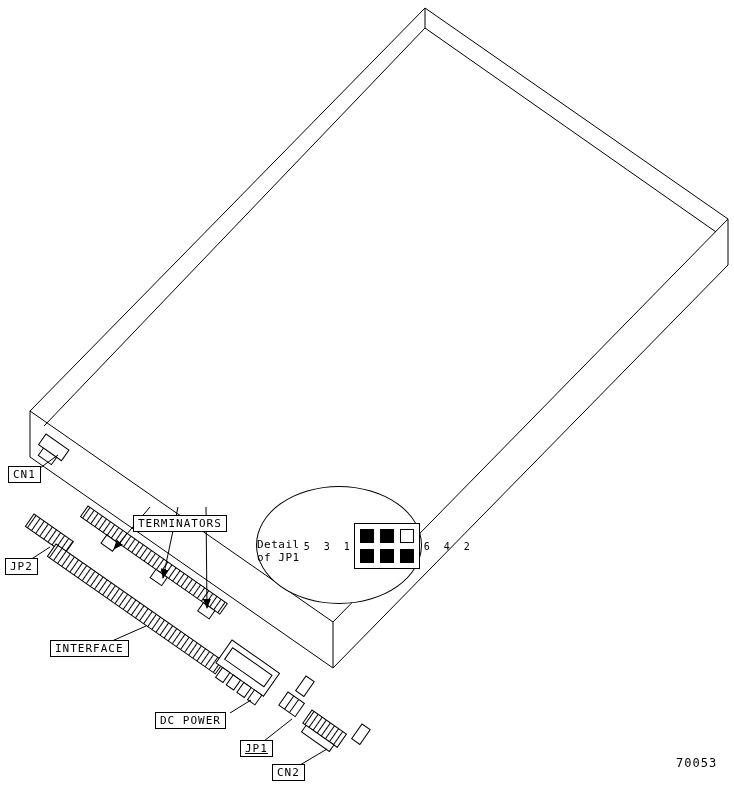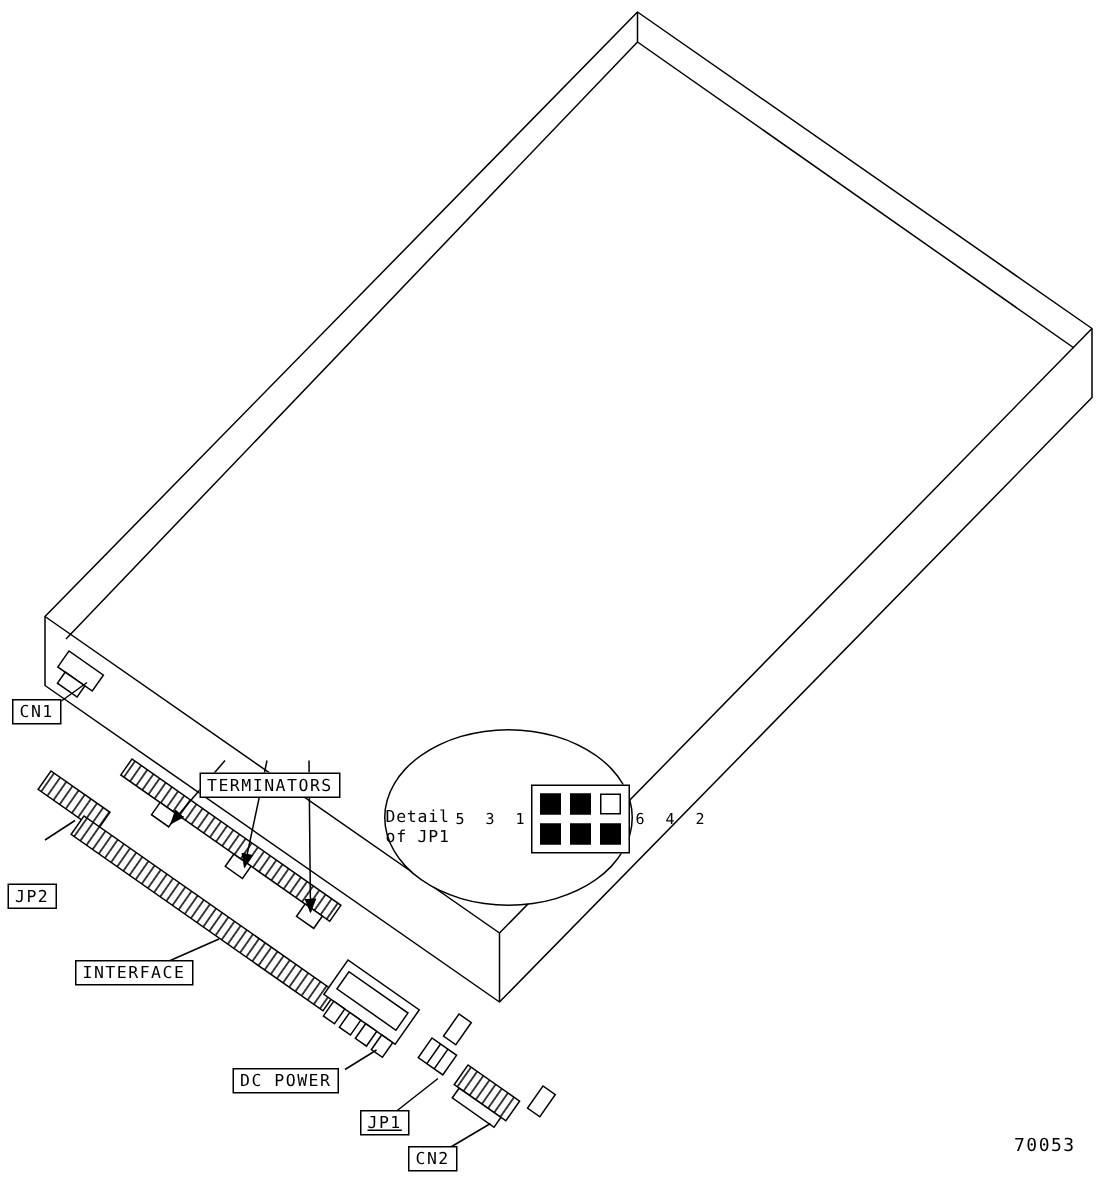--- a/index.html
+++ b/index.html
@@ -143,21 +143,21 @@
       <line x1="178" y1="507" x2="163" y2="578" marker-end="url(#arrowhead)"></line>
       <line x1="206" y1="507" x2="207" y2="608" marker-end="url(#arrowhead)"></line>
       <line x1="112" y1="641" x2="146" y2="626"></line>
       <line x1="230" y1="713" x2="251" y2="700"></line>
       <line x1="264" y1="741" x2="292" y2="719"></line>
       <line x1="300" y1="765" x2="327" y2="749"></line>
     </g>
   </svg>
 
   <div class="callout" style="left:8px;   top:466px;">CN1</div>
-  <div class="callout" style="left:5px;   top:558px;margin-top:31px;">JP2</div>
+  <div class="callout" style="left:5px;   top:558px;">JP2</div>
   <div class="callout" style="left:133px; top:515px;">TERMINATORS</div>
   <div class="callout" style="left:50px;  top:640px;">INTERFACE</div>
   <div class="callout" style="left:155px; top:712px;">DC POWER</div>
   <div class="callout" style="left:240px; top:740px;text-decoration:underline;">JP1</div>
   <div class="callout" style="left:272px; top:764px;">CN2</div>
 
   <div class="detail">
     <div class="detail-title">Detail of JP1</div>
     <div class="pin-row">
       <span>5</span>

